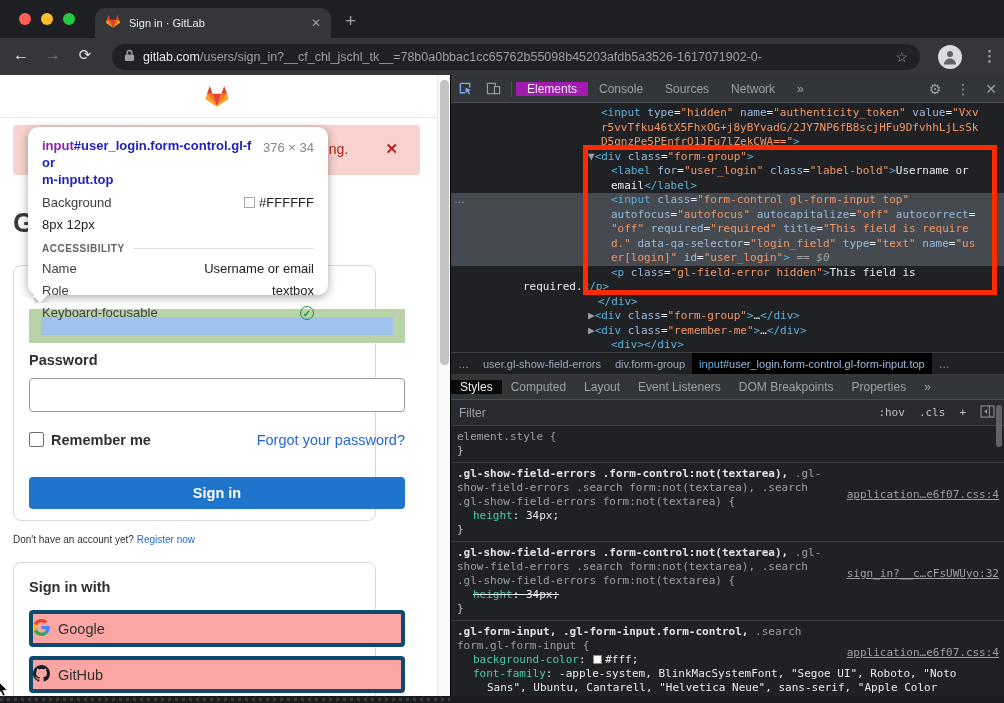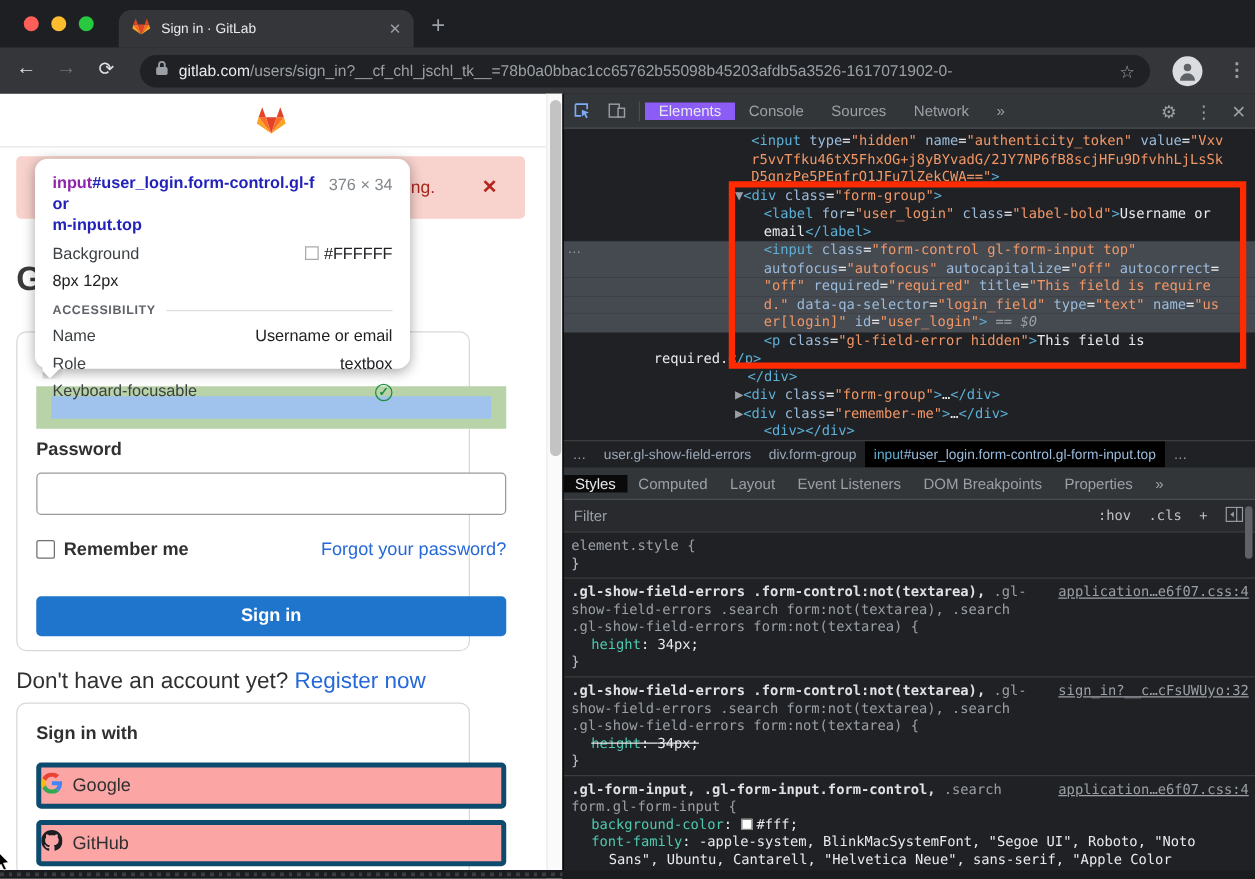--- a/index.html
+++ b/index.html
@@ -38,21 +38,21 @@
   #insp-input { position:absolute; left:15px; top:43px; width:376px; height:34px; background:#b9d3a8; }
   #insp-input-content { position:absolute; left:12px; top:8px; width:352px; height:18px; background:#9fc3ec; }
   .fldlabel { font-size:14.5px; font-weight:bold; color:#303030; }
   #pwd-label { position:absolute; left:15px; top:86px; }
   #pwd-input { position:absolute; left:15px; top:112px; width:376px; height:34px; border:1px solid #9a9a9a; border-radius:4px; background:#fff; }
   #remember-row { position:absolute; left:15px; top:166px; width:376px; height:18px; }
   #remember-box { position:absolute; left:0; top:0; width:15px; height:15px; border:1px solid #6f6f6f; border-radius:2px; background:#fff; }
   #remember-label { position:absolute; left:22px; top:0; }
   #forgot-link { position:absolute; right:0; top:0; color:#2568d6; font-size:14.5px; }
   #signin-btn { position:absolute; left:15px; top:211px; width:376px; height:32px; background:#1f75cb; border:none; border-radius:4px; color:#fff; font-size:14.5px; font-weight:bold; font-family:"Liberation Sans",sans-serif; }
-  #register-row { position:absolute; left:13px; top:459px; font-size:18px; color:#303030; }
+  #register-row { position:absolute; left:13px; top:459px; font-size:10px; color:#303030; }
   #register-link { color:#2568d6; }
   #card-sso { top:487px; height:140px; }
   #sso-title { position:absolute; left:15px; top:16px; }
   .sso-btn { position:absolute; left:15px; width:376px; height:37px; border:4px solid #0c4a6e; border-radius:4px; background:#fca5a5; display:flex; align-items:center; gap:8px; font-size:14.5px; color:#303030; font-family:"Liberation Sans",sans-serif; }
   #btn-google { top:47px; } #btn-github { top:93px; }
   #page-scrollbar { position:absolute; left:437px; top:0; width:13px; height:628px; background:#fafafa; border-left:1px solid #ebebeb; }
   #page-scroll-thumb { position:absolute; left:2px; top:5px; width:9px; height:285px; background:#c3c3c3; border-radius:5px; }
 
   
   #tooltip { position:absolute; left:28px; top:52px; width:300px; height:168px; background:#fff; border-radius:10px; box-shadow:0 2px 10px rgba(0,0,0,.35); padding:10px 14px; z-index:20; font-size:13px; }
@@ -69,21 +69,21 @@
   #tt-section i { flex:1; border-top:1px solid #e0e0e0; margin-left:8px; }
   .swatch-w { display:inline-block; width:11px; height:11px; background:#fff; border:1px solid #aaa; vertical-align:-1px; margin-right:4px; }
   #tt-check { display:inline-block; width:14px; height:14px; border:1.6px solid #1e8e3e; border-radius:50%; color:#1e8e3e; font-size:10px; line-height:13px; text-align:center; font-weight:bold; }
 
   
   #devtools { position:absolute; left:450px; top:75px; width:554px; height:628px; background:#202124; border-left:1px solid #000; color:#e8eaed; }
   #dt-toolbar { position:absolute; left:0; top:0; width:554px; height:28px; background:#333639; border-bottom:1px solid #494c50; display:flex; align-items:center; }
   .dt-iconbtn { width:28px; height:28px; display:flex; align-items:center; justify-content:center; }
   #dt-sep { width:1px; height:16px; background:#494c50; margin:0 4px; }
   .dt-tab { padding:0 11px; height:28px; line-height:28px; font-size:12px; color:#9aa0a6; }
-  .dt-tab.on { background:#8b5cf6; color:#e8eaed;text-align:center; }
+  .dt-tab.on { background:#a21caf; color:#e8eaed;text-align:center; }
   .dt-right { margin-left:auto; display:flex; }
   .dt-gray { color:#9aa0a6; font-size:14px; }
 
   #dt-code { position:absolute; left:0; top:28px; width:554px; height:249px; padding-top:3px; font-family:"DejaVu Sans Mono",monospace; font-size:11px; overflow:hidden; }
   .cl { height:14.5px; line-height:14.5px; white-space:pre; }
   .cl.sel { background:#454950; }
   .sg-t{color:#5db0d7;} .sg-a{color:#9bbbdc;} .sg-v{color:#f29766;} .sg-w{color:#e8eaed;} .sg-g{color:#9aa0a6;} .sg-i{color:#9aa0a6;font-style:italic;}
   #gutter-more { position:absolute; left:3px; top:118px; color:#9aa0a6; font-size:11px; letter-spacing:1px; }
   #red-box { position:absolute; left:132px; top:70px; width:414px; height:150px; border:5px solid #ff2b00; z-index:5; pointer-events:none; }
 
@@ -100,21 +100,21 @@
   #dt-filter { position:absolute; left:0; top:325px; width:554px; height:26px; background:#292a2d; border-bottom:1px solid #3d3d3d; display:flex; align-items:center; font-size:12px; }
   #filter-input { color:#9aa0a6; margin-left:8px; flex:1; }
   .toggle { color:#bdc1c6; font-family:"DejaVu Sans Mono",monospace; font-size:11px; margin-right:14px; }
   #plus-btn { position:relative; }
   #sidebar-toggle { margin-right:10px; }
   #styles-scroll-thumb { position:absolute; right:2px; top:330px; width:6px; height:42px; background:#5f6368; border-radius:3px; }
 
   #dt-rules { position:absolute; left:0; top:351px; width:554px; height:270px; font-family:"DejaVu Sans Mono",monospace; font-size:11px; line-height:14px; overflow:hidden; }
   .rule { padding:4px 6px; border-bottom:1px solid #3d3d3d; }
   .rule:last-child { border-bottom:none; }
-  .link { float:right; color:#9aa0a6; text-decoration:underline; margin-left:6px; }
+  .link { float:right; color:#9aa0a6; text-decoration:underline; margin-left:6px;margin-top:21px; }
   .sel-w { color:#dfe1e5; font-weight:bold; }
   .sel-d { color:#9aa0a6; }
   .prop { padding-left:16px; }
   .cont { padding-left:30px; }
   .pn { color:#4ec9b0; }
   .pv { color:#e8eaed; }
   .strike { text-decoration:line-through; }
   .swatch { display:inline-block; width:9px; height:9px; background:#fff; border:1px solid #888; margin:0 3px 0 1px; vertical-align:-1px; }
   .close-line { color:#bdc1c6; }
 

